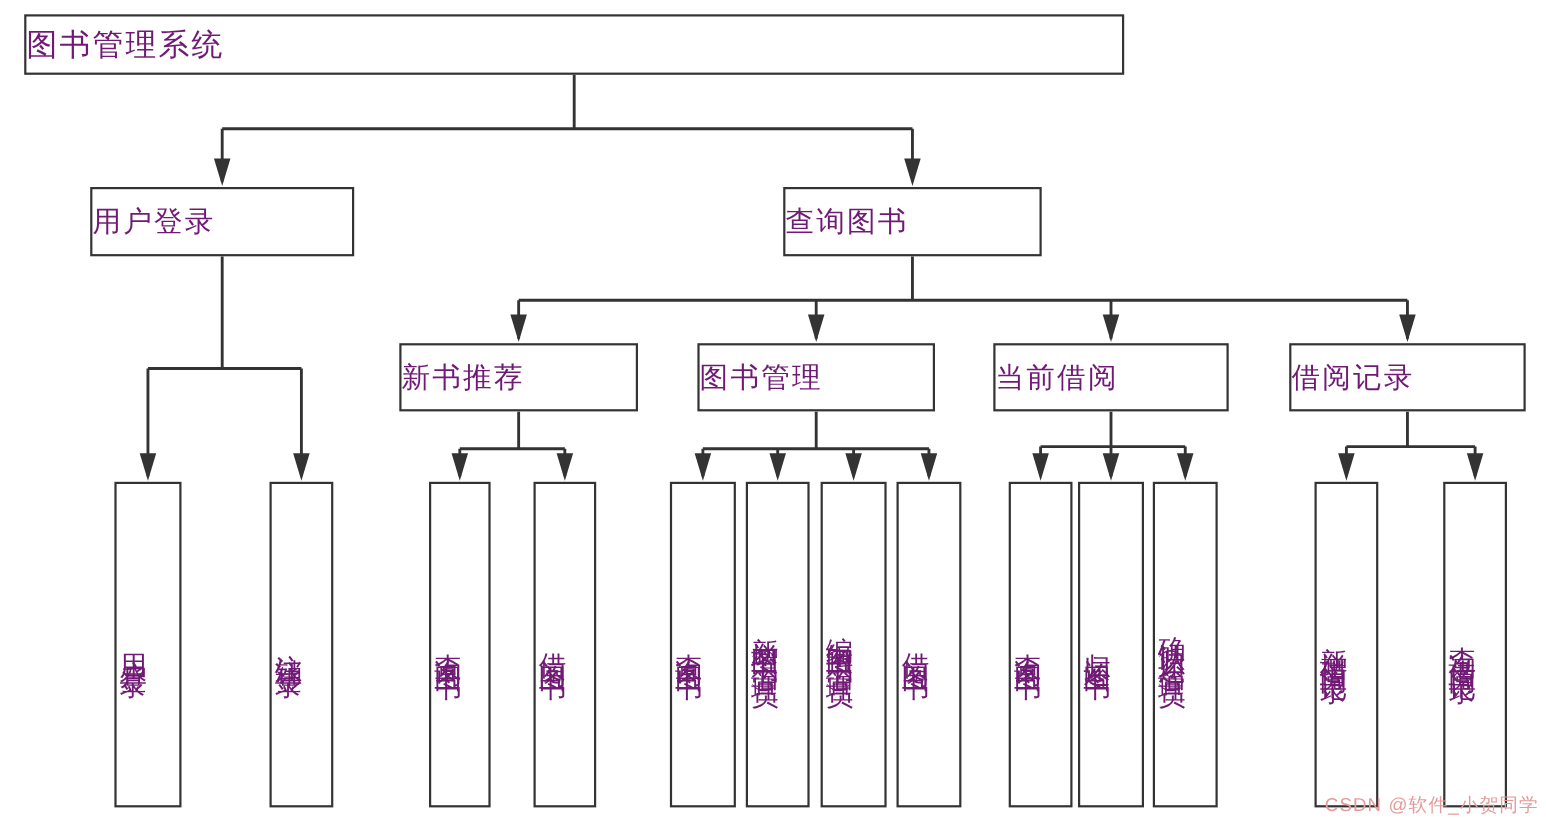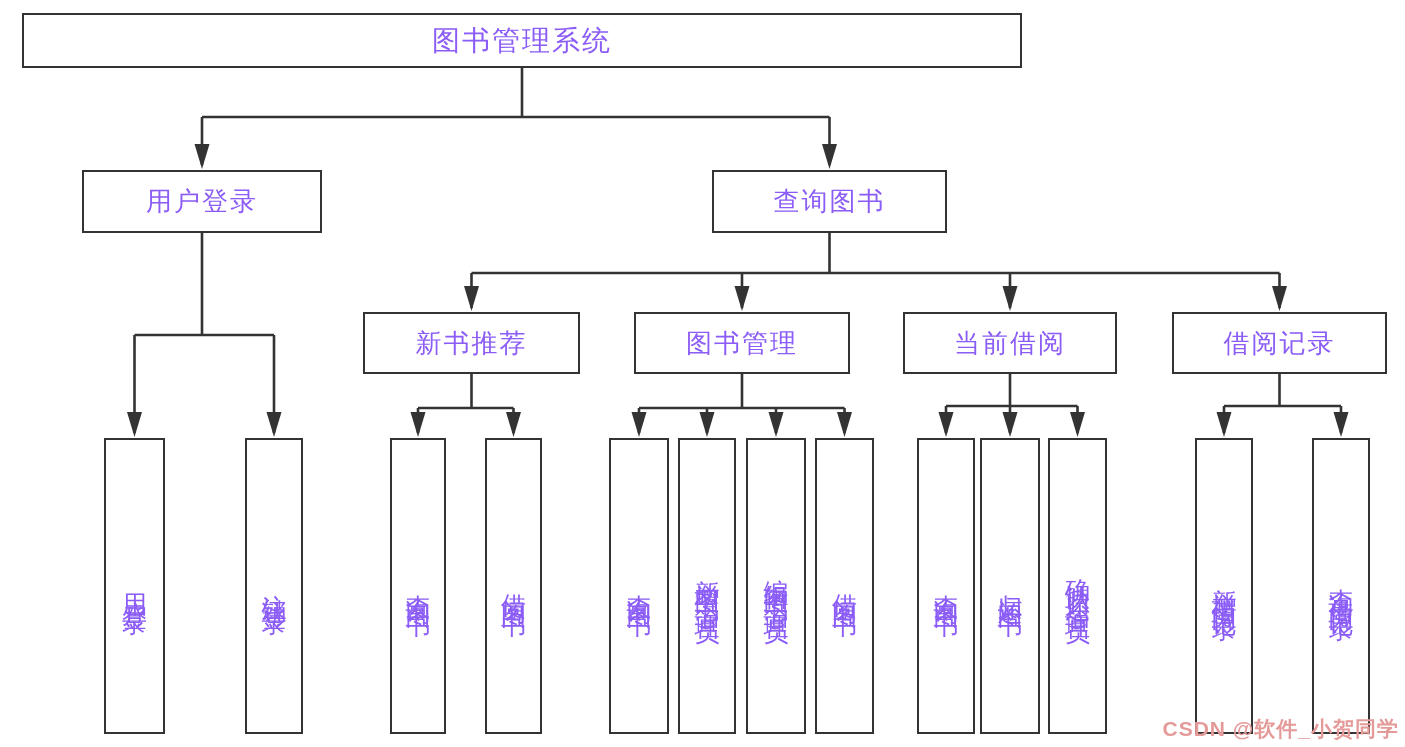--- a/index.html
+++ b/index.html
@@ -5,31 +5,31 @@
   html,body{margin:0;padding:0;background:#ffffff;}
   .canvas{
     position:relative;width:1405px;height:747px;background:#ffffff;
     font-family:"Liberation Sans","DejaVu Sans",sans-serif;overflow:hidden;
   }
   svg.edges{position:absolute;left:0;top:0;width:1405px;height:747px;z-index:1;}
   svg.edges path{stroke:#333333;stroke-width:2.6;fill:none;}
   svg.edges polygon{fill:#333333;stroke:none;}
   .node{
     position:absolute;box-sizing:border-box;border:2.5px solid #333333;background:#ffffff;
-    display:flex;align-items:center;justify-content:center;z-index:2;color:#8b5cf6;
+    display:flex;align-items:center;justify-content:flex-start;z-index:2;color:#701a75;
   }
   .node.h span{font-size:26px;letter-spacing:2px;white-space:nowrap;}
   .node.title span{font-size:28px;}
   .node.v span{
     writing-mode:vertical-rl;text-orientation:mixed;
     font-size:25px;letter-spacing:6px;line-height:1.15;white-space:nowrap;
   }
   .watermark{
     position:absolute;right:6px;bottom:4px;z-index:5;
-    font-size:21px;letter-spacing:1px;color:#e59a9a;white-space:nowrap;font-weight:bold;
+    font-size:17px;letter-spacing:1px;color:#e59a9a;white-space:nowrap;
   }
 </style>
 </head>
 <body>
 
 <div class="canvas">
 
   <svg class="edges" viewBox="0 0 1405 747" aria-hidden="true">
     <g>
       <path d="M522 68 V117 M202 117 H829.5 M202 117 V165 M829.5 117 V165"></path>

